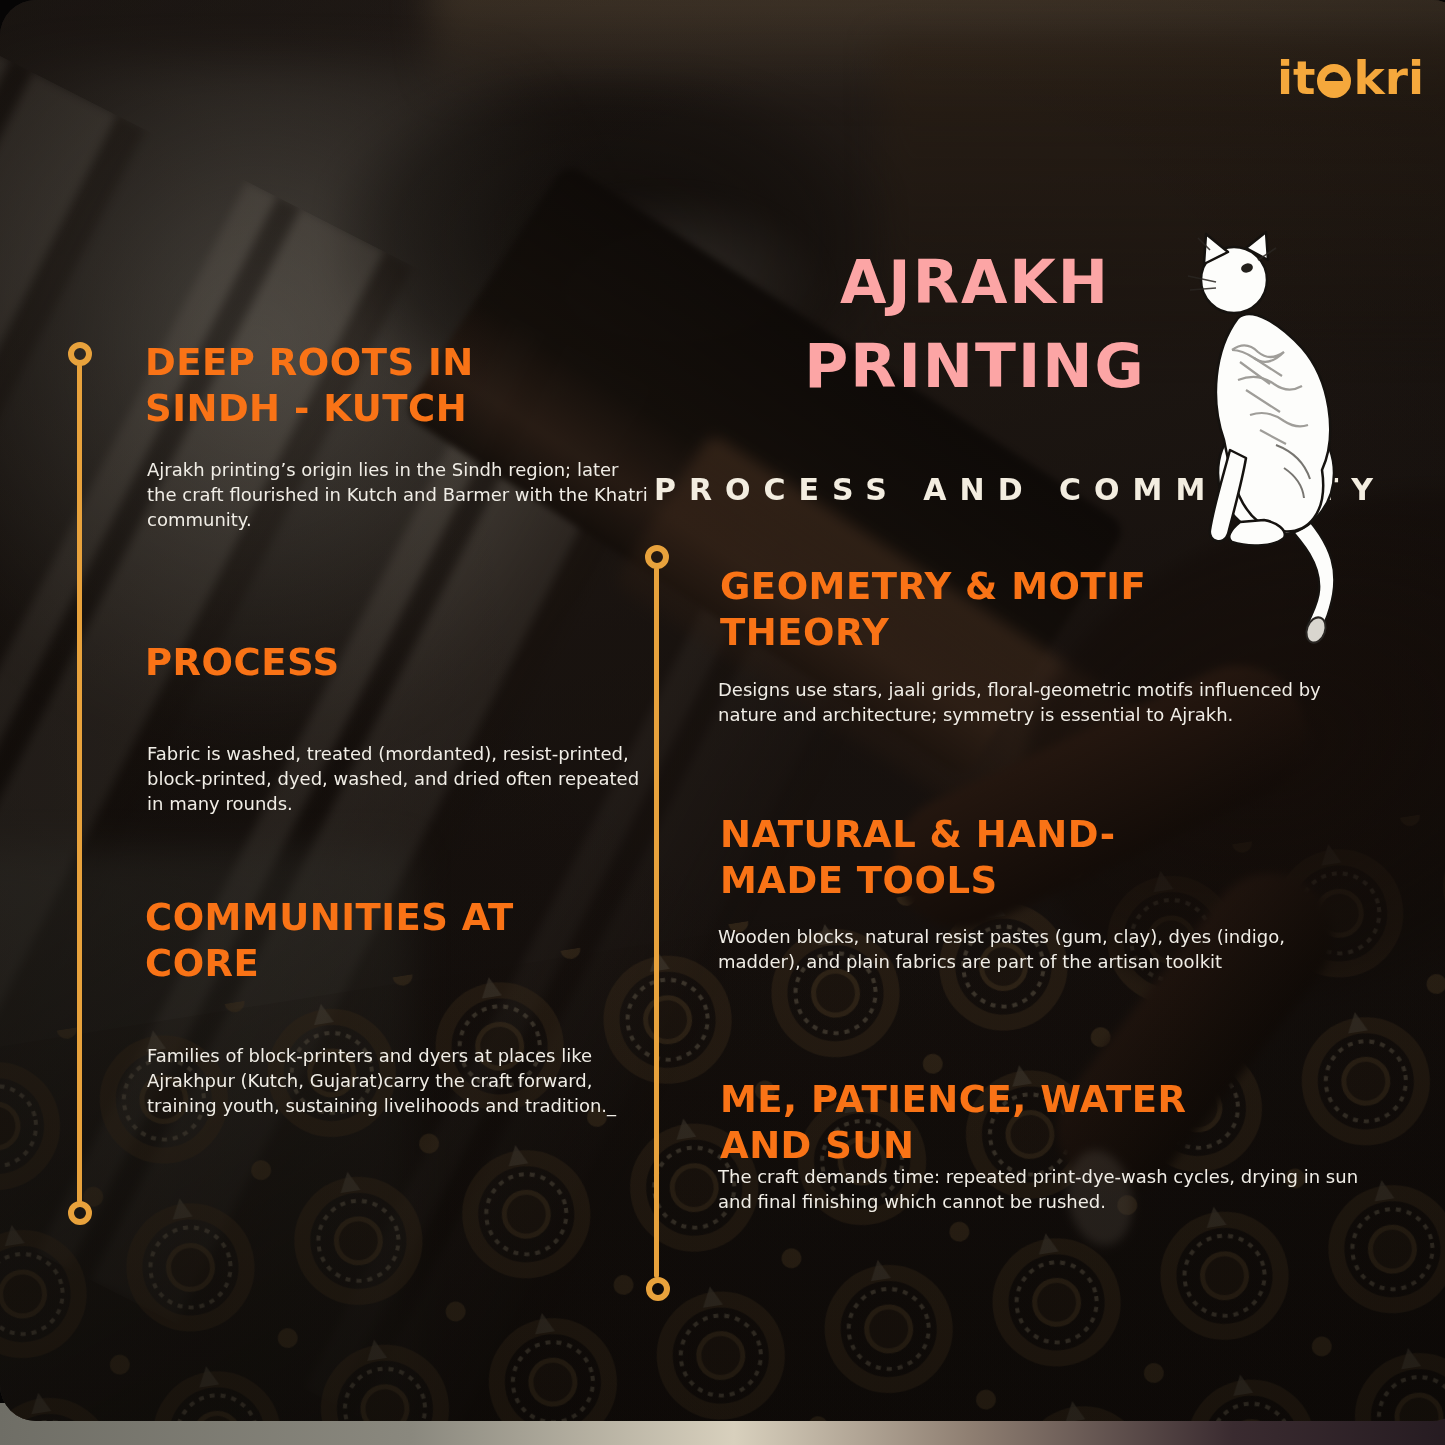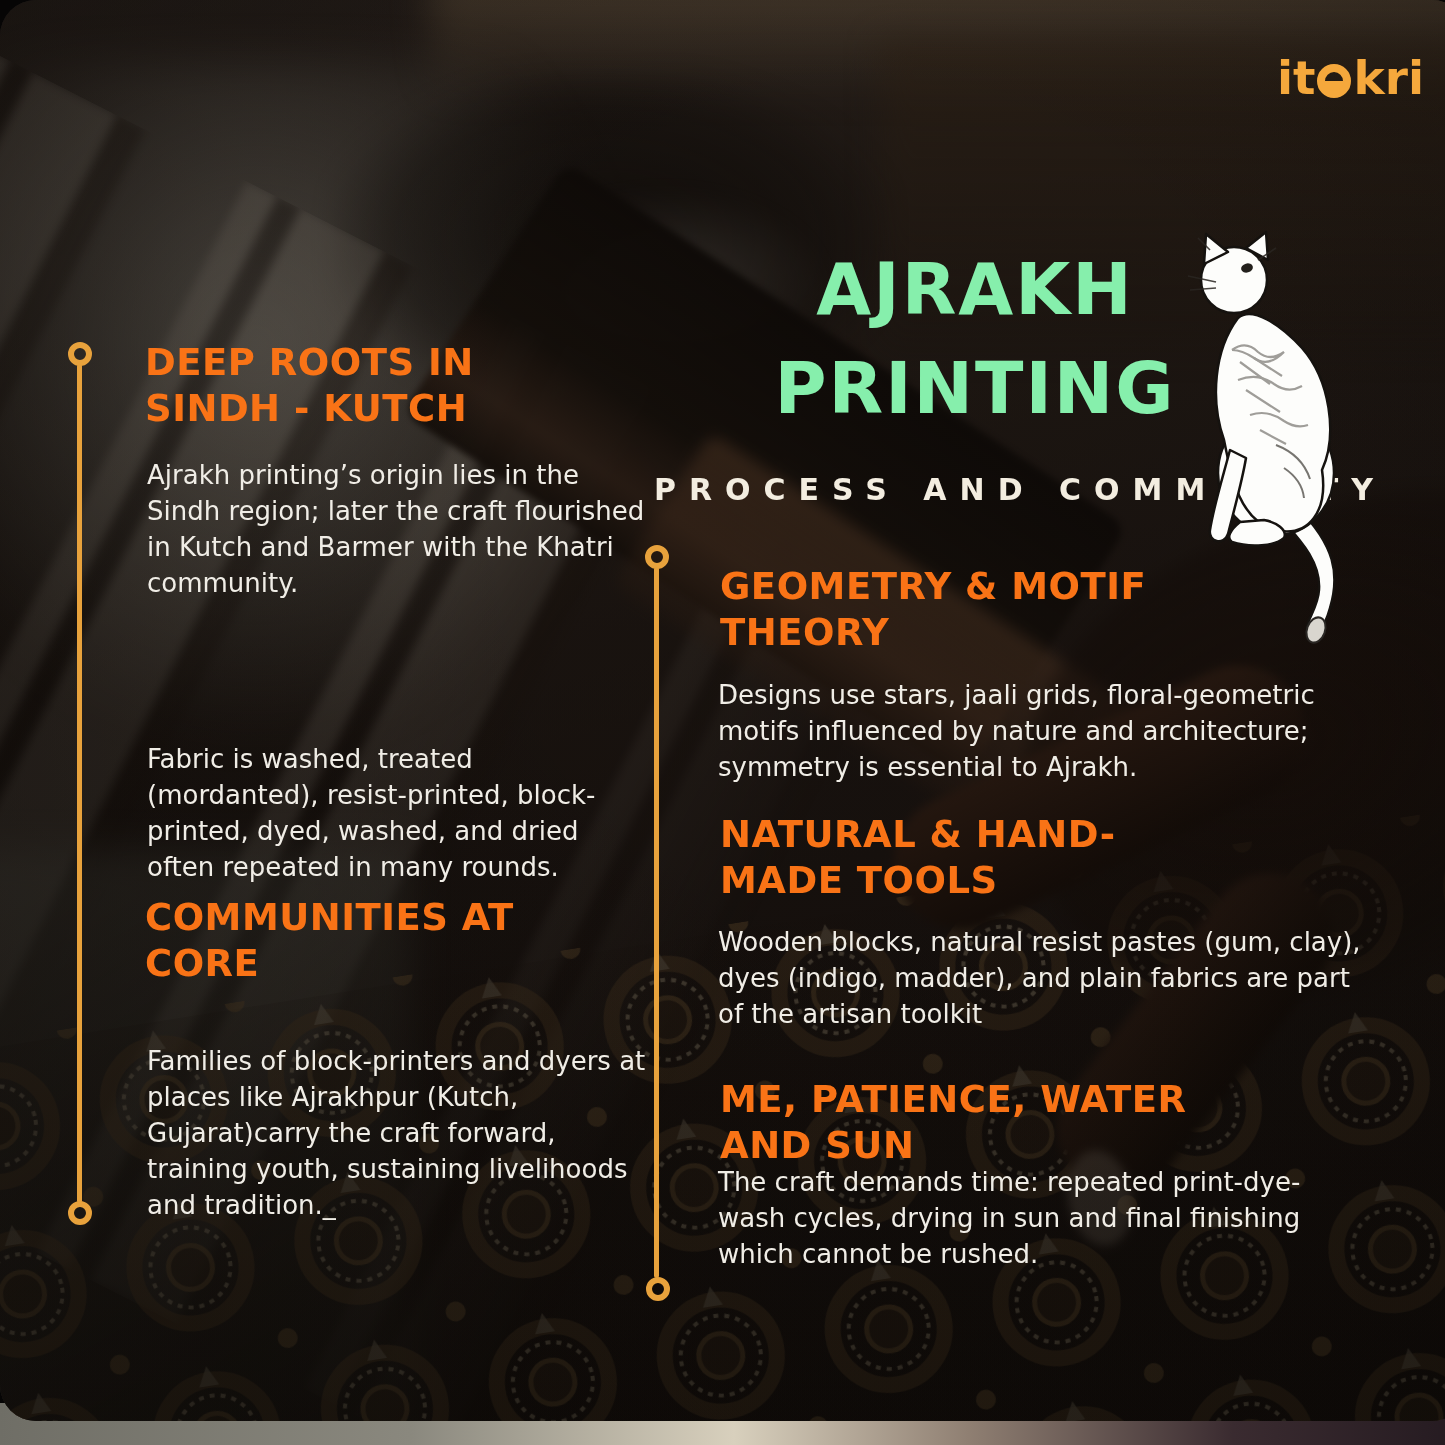--- a/index.html
+++ b/index.html
@@ -52,28 +52,28 @@
                linear-gradient(180deg,rgba(20,14,10,.35) 0%,rgba(16,11,8,.5) 45%,rgba(12,9,6,.55) 100%);}
   
   .content{position:absolute;inset:0;z-index:2;}
   .logo{position:absolute;top:50px;right:44px;font-size:47px;font-weight:bold;color:#F5A83C;
         letter-spacing:0;display:flex;align-items:center;}
   .logo-o{display:inline-block;width:34px;height:34px;border:8px solid #F5A83C;border-radius:50%;
         box-sizing:border-box;position:relative;margin:6px 2px 0 2px;}
   .logo-o-fill{position:absolute;left:-1px;right:-1px;bottom:-1px;height:10px;background:#F5A83C;
         border-radius:0 0 12px 12px;}
   .title{position:absolute;left:655px;top:240px;width:640px;text-align:center;
-        font-size:71px;font-weight:bold;line-height:1.4;letter-spacing:2px;color:#86efac;}
+        font-size:60px;font-weight:bold;line-height:1.4;letter-spacing:2px;color:#fca5a5;}
   .subtitle{position:absolute;left:620px;top:472px;width:800px;text-align:center;
         font-size:30px;font-weight:bold;letter-spacing:13px;color:#F3EDE0;white-space:nowrap;}
   .cat{position:absolute;left:1180px;top:230px;width:190px;height:430px;}
   .rail{position:absolute;width:5px;border-radius:3px;background:#E8A23C;}
   .dot{position:absolute;width:24px;height:24px;border:6px solid #E8A23C;border-radius:50%;box-sizing:border-box;}
   .sec-h{position:absolute;font-weight:bold;font-size:37px;line-height:1.25;color:#f97316;letter-spacing:.5px;}
-  .sec-b{position:absolute;margin:0;font-size:26px;line-height:1.38;color:#F0EDE6;}
+  .sec-b{position:absolute;margin:0;font-size:18px;line-height:1.38;color:#F0EDE6;}
 </style>
 </head>
 <body>
 
 <div class="canvas">
 
   <div class="bottom-strip"></div>
 
   <div class="photo">
     <div class="l-window"></div>
@@ -162,20 +162,21 @@
     <span class="rail" style="left:654px;top:567px;height:711px;"></span>
     <span class="dot" style="left:646px;top:1277px;"></span>
 
     <div class="sec-h" style="left:145px;top:340px;">
       <div>DEEP ROOTS IN</div>
       <div>SINDH - KUTCH</div>
     </div>
     <p class="sec-b" style="left:147px;top:458px;width:505px;"> Ajrakh printing’s origin lies in the Sindh region; later the craft flourished in Kutch and Barmer with the Khatri community.</p>
 
     <div class="sec-h" style="left:145px;top:640px;">
+      <div>PROCESS</div>
     </div>
     <p class="sec-b" style="left:147px;top:742px;width:505px;">Fabric is washed, treated (mordanted), resist-printed, block-printed, dyed, washed, and dried often repeated in many rounds.</p>
 
     <div class="sec-h" style="left:145px;top:895px;">
       <div>COMMUNITIES AT</div>
       <div>CORE</div>
     </div>
     <p class="sec-b" style="left:147px;top:1044px;width:510px;"> Families of block-printers and dyers at places like Ajrakhpur (Kutch, Gujarat)carry the craft forward, training youth, sustaining livelihoods and tradition._</p>
 
     <div class="sec-h" style="left:720px;top:564px;">

